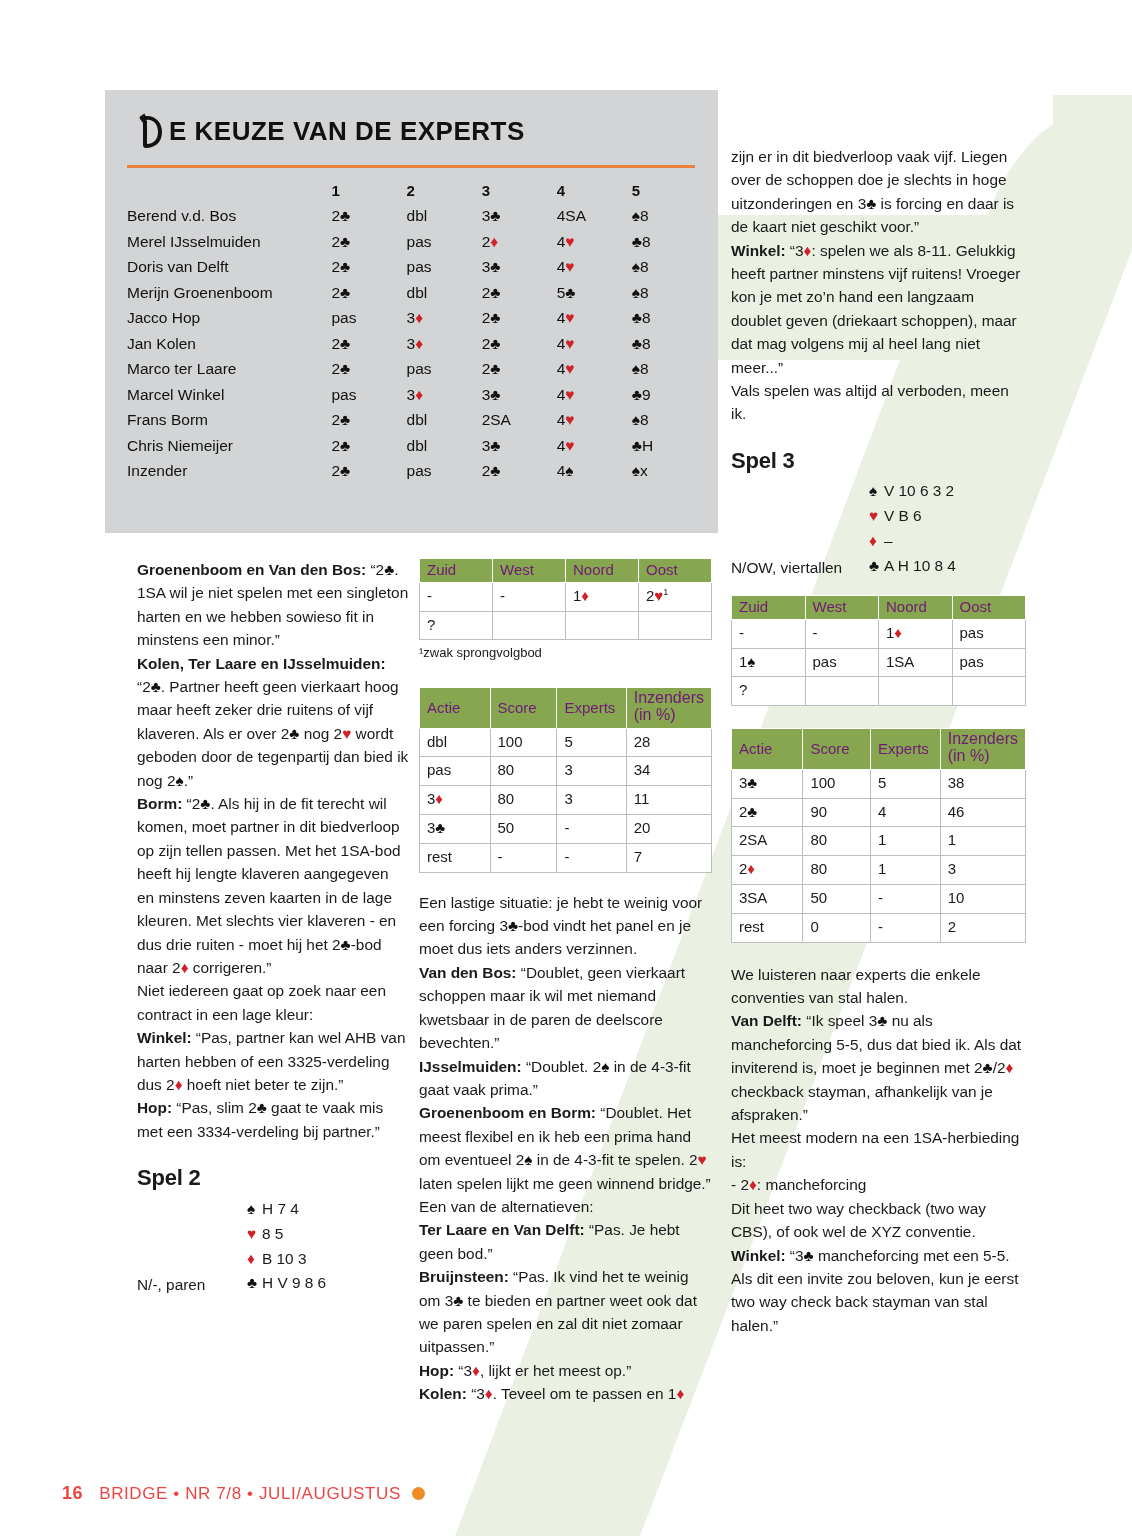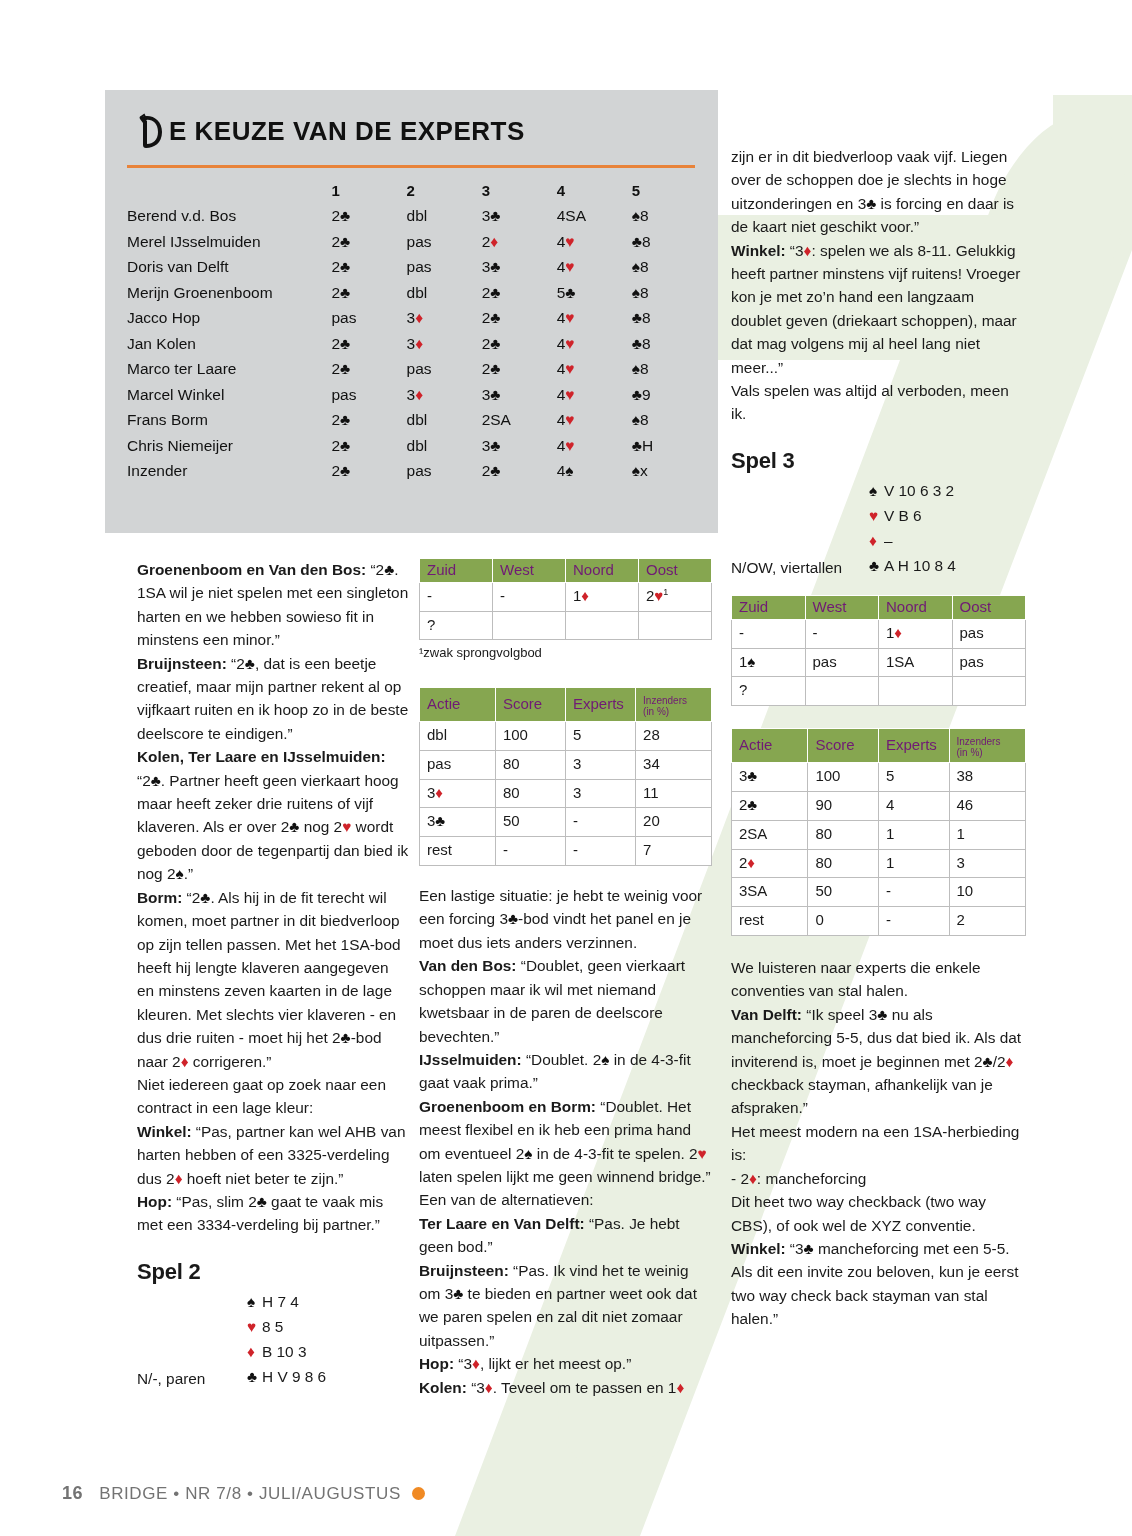--- a/index.html
+++ b/index.html
@@ -138,21 +138,21 @@
   table.gt th {
     background: #86a650;
     color: #701a75;
     font-weight: normal;
     text-align: left;
     padding: 3px 7px 4px 7px;
     border: 1px solid #ffffff;
     line-height: 1.05;
     font-size: 15px;
   }
-  table.gt th.two-line { font-size: 10px; padding-top: 8px; }
+  table.gt th.two-line { font-size: 16px; padding-top: 2px; }
   table.gt td {
     border: 1px solid #bdbdbd;
     padding: 2px 7px 3px 7px;
     height: 22px;
     background: #ffffff;
     white-space: nowrap;
   }
   .tbl-wrap { background:#fff; }
   .fn { font-size: 13px; margin-top: 3px; }
   sup { font-size: 9px; vertical-align: super; }
@@ -170,21 +170,21 @@
 
   
   .footer {
     position: absolute;
     left: 62px;
     top: 1483px;
     display: flex;
     align-items: center;
     font-size: 17px;
     letter-spacing: 0.6px;
-    color: #737373;
+    color: #ef4444;
   }
   .footer-page { font-weight: bold; margin-right: 16px; font-size: 18px; }
   .footer-dot {
     display: inline-block;
     width: 13px; height: 13px;
     border-radius: 50%;
     background: #f08a24;
     margin-left: 11px;
   }
 </style>
@@ -321,21 +321,20 @@
             <td>4<span class="blk">♠</span></td>
             <td><span class="blk">♠</span>x</td>
           </tr>
         </tbody>
     </table>
   </div>
 
   <div class="col col-left">
     <div id="left-paras">
         <p><b>Groenenboom en Van den Bos:</b> “2<span class="blk">♣</span>. 1SA wil je niet spelen met een singleton harten en we hebben sowieso fit in minstens een minor.”</p>
-        <p><b>Bruijnsteen:</b> “2<span class="blk">♣</span>, dat is een beetje creatief, maar mijn partner rekent al op vijfkaart ruiten en ik hoop zo in de beste deelscore te eindigen.”</p>
         <p><b>Kolen, Ter Laare en IJsselmuiden:</b> “2<span class="blk">♣</span>. Partner heeft geen vierkaart hoog maar heeft zeker drie ruitens of vijf klaveren. Als er over 2<span class="blk">♣</span> nog 2<span class="red">♥</span> wordt geboden door de tegenpartij dan bied ik nog 2<span class="blk">♠</span>.”</p>
         <p><b>Borm:</b> “2<span class="blk">♣</span>. Als hij in de fit terecht wil komen, moet partner in dit biedverloop op zijn tellen passen. Met het 1SA-bod heeft hij lengte klaveren aangegeven en minstens zeven kaarten in de lage kleuren. Met slechts vier klaveren - en dus drie ruiten - moet hij het 2<span class="blk">♣</span>-bod naar 2<span class="red">♦</span> corrigeren.”</p>
         <p>Niet iedereen gaat op zoek naar een contract in een lage kleur:</p>
         <p><b>Winkel:</b> “Pas, partner kan wel AHB van harten hebben of een 3325-verdeling dus 2<span class="red">♦</span> hoeft niet beter te zijn.”</p>
         <p><b>Hop:</b> “Pas, slim 2<span class="blk">♣</span> gaat te vaak mis met een 3334-verdeling bij partner.”</p>
       </div>
 
     <div class="spel-head">Spel 2</div>
     <div class="deal">
       <div class="deal-meta">N/-, paren</div>

